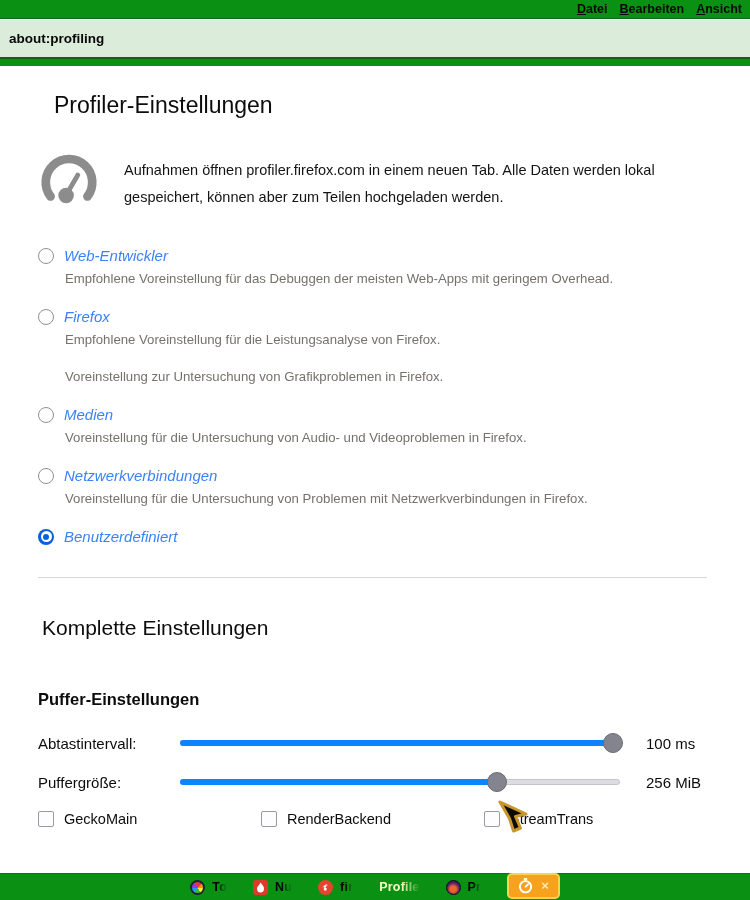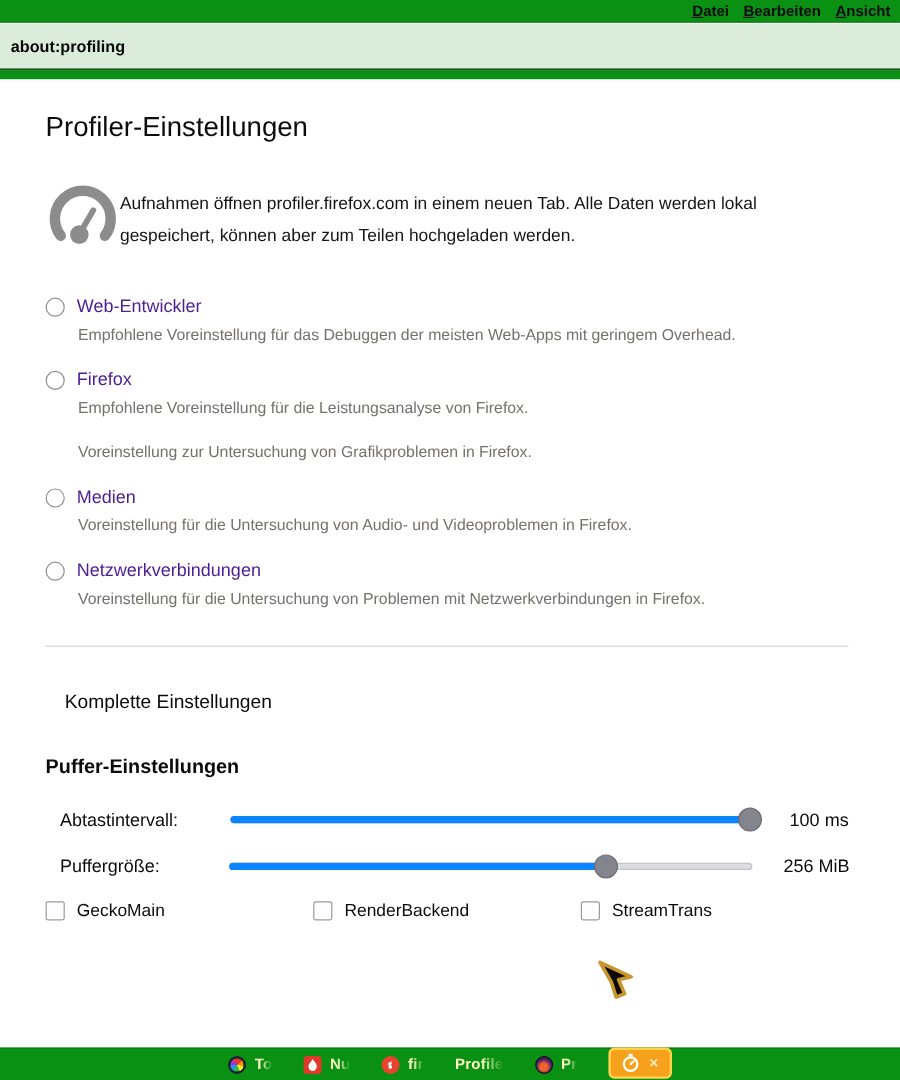--- a/index.html
+++ b/index.html
@@ -11,43 +11,43 @@
     align-items:center; gap:12px; padding:0 8px; border-bottom:1px solid #0a6b10; }
   .menu-item { font-size:12.5px; font-weight:bold; color:#0a0a0a; cursor:default; }
   .menu-item u { text-decoration:underline; }
   .titlebar { height:40px; background:#dbecdb; border-bottom:2px solid #156018;
     box-shadow:inset 0 1px 0 #f4faf4; display:flex; align-items:center; padding:0 9px; }
   .titlebar-text { font-size:13.5px; font-weight:bold; color:#070707; }
   .greenstrip { height:7px; background:#0a9114; }
 
   
   .content { padding:24px 42px 0 38px; position:relative; }
-  h1.page-title { font-size:23px; font-weight:400; color:#0c0c0d; margin:2px 0 30px; }
-  .intro { display:flex; align-items:flex-start; margin-bottom:36px; }
+  h1.page-title { font-size:23px; font-weight:400; color:#0c0c0d; margin:2px 16px 30px; }
+  .intro { display:flex; align-items:flex-start; gap:24px; margin-bottom:36px; }
   .gauge { flex:0 0 62px; }
   .intro-text { font-size:14.5px; line-height:27px; color:#141416; max-width:566px; padding-top:8px; }
 
   .preset { margin-bottom:22px; }
   .preset-row { display:flex; align-items:center; gap:10px; cursor:default; }
   .radio { width:16px; height:16px; border-radius:50%; border:1px solid #8f8f9d;
     background:#fff; flex:0 0 16px; position:relative; }
   .radio.sel { border:none; background:#0561e2; }
   .radio.sel::before { content:""; position:absolute; inset:2.5px; background:#fff; border-radius:50%; }
   .radio.sel::after { content:""; position:absolute; inset:5px; background:#0561e2; border-radius:50%; }
-  .preset-label { font-size:15px; color:#4c1d95; }
+  .preset-label { font-size:15px; color:#3b82f6;font-style:italic; }
   .preset-desc { font-size:13.2px; color:#75716c; margin:7px 0 0 27px; }
 
   .divider { border:none; border-top:1px solid #d7d7db; margin:32px 0 0 0; width:669px; }
 
-  h2.section-title { font-size:16px; font-weight:400; color:#0c0c0d; margin:38px 16px 0; }
+  h2.section-title { font-size:21px; font-weight:400; color:#0c0c0d; margin:38px 4px 0; }
   h3.sub-title { font-size:16.5px; font-weight:700; color:#0c0c0d; }
-  .buffer-title { margin:35px 0 24px; }
+  .buffer-title { margin:50px 0 24px; }
   .threads-title { margin:44px 0 28px; }
 
-  .slider-row { display:flex; align-items:center; margin-bottom:19px;margin-left:12px; }
+  .slider-row { display:flex; align-items:center; margin-bottom:19px; }
   .slider-label { width:142px; font-size:15px; color:#0c0c0d; }
   .slider { position:relative; width:440px; height:20px; cursor:pointer; }
   .track { position:absolute; top:7px; left:0; right:0; height:6px; border-radius:3px;
     background:#dcdce1; border:1px solid #c4c4cd; }
   .fill { position:absolute; top:7px; left:0; height:6px; border-radius:3px; background:#0a84ff; }
   .thumb { position:absolute; top:0; width:20px; height:20px; border-radius:50%;
     background:#84848e; border:1px solid #6a6a73; transform:translateX(-50%); }
   .slider-value { margin-left:26px; font-size:15px; color:#0c0c0d; white-space:nowrap; }
 
   .threads-grid { display:grid; grid-template-columns:223px 223px 223px; row-gap:15px; }
@@ -56,21 +56,21 @@
     background:#fdfdfd; flex:0 0 16px; }
   .check-label { font-size:14.5px; color:#0c0c0d; }
 
   
   .cursor { position:absolute; left:497px; top:733px; width:34px; height:36px; pointer-events:none; }
 
   
   .taskbar { position:absolute; left:0; bottom:0; width:750px; height:27px; background:#0a9114;
     border-top:1px solid #0a7a10; display:flex; align-items:center; justify-content:center; gap:26px; z-index:50; }
   .tb-item { display:flex; align-items:center; gap:7px; cursor:pointer; }
-  .tb-label { font-size:12.5px; font-weight:bold; color:#fef9c3; letter-spacing:.2px;
+  .tb-label { font-size:12.5px; font-weight:bold; color:#000000; letter-spacing:.2px;
     -webkit-mask-image:linear-gradient(90deg,#000 35%,transparent 100%);
     mask-image:linear-gradient(90deg,#000 35%,transparent 100%); }
   .tb-label.active { color:#fef9c3;
     -webkit-mask-image:linear-gradient(90deg,#000 55%,transparent 100%);
     mask-image:linear-gradient(90deg,#000 55%,transparent 100%); }
   .tb-icon { width:15px; height:15px; border-radius:50%; flex:0 0 15px; }
   .icon-wheel { background:conic-gradient(#e33 0 14%, #f90 14% 28%, #fe3 28% 42%, #3b3 42% 58%,
     #29e 58% 74%, #93e 74% 88%, #e33 88% 100%); border:2px solid #1d2430; }
   .icon-flame { border-radius:3px; background:#dd3a2c; display:flex; align-items:center; justify-content:center; }
   .icon-fox { background:#e8432e; display:flex; align-items:center; justify-content:center; }
@@ -136,20 +136,26 @@
   </div>
 
   <div class="preset">
     <div class="preset-row">
       <span class="radio"></span>
       <span class="preset-label">Netzwerkverbindungen</span>
     </div>
     <div class="preset-desc">Voreinstellung für die Untersuchung von Problemen mit Netzwerkverbindungen in Firefox.</div>
   </div>
 
+  <div class="preset">
+    <div class="preset-row">
+      <span class="radio sel"></span>
+      <span class="preset-label">Benutzerdefiniert</span>
+    </div>
+  </div>
 
   <hr class="divider">
 
   <h2 class="section-title">Komplette Einstellungen</h2>
 
   <h3 class="sub-title buffer-title">Puffer-Einstellungen</h3>
 
   <div class="slider-row">
     <span class="slider-label">Abtastintervall:</span>
     <div class="slider">

